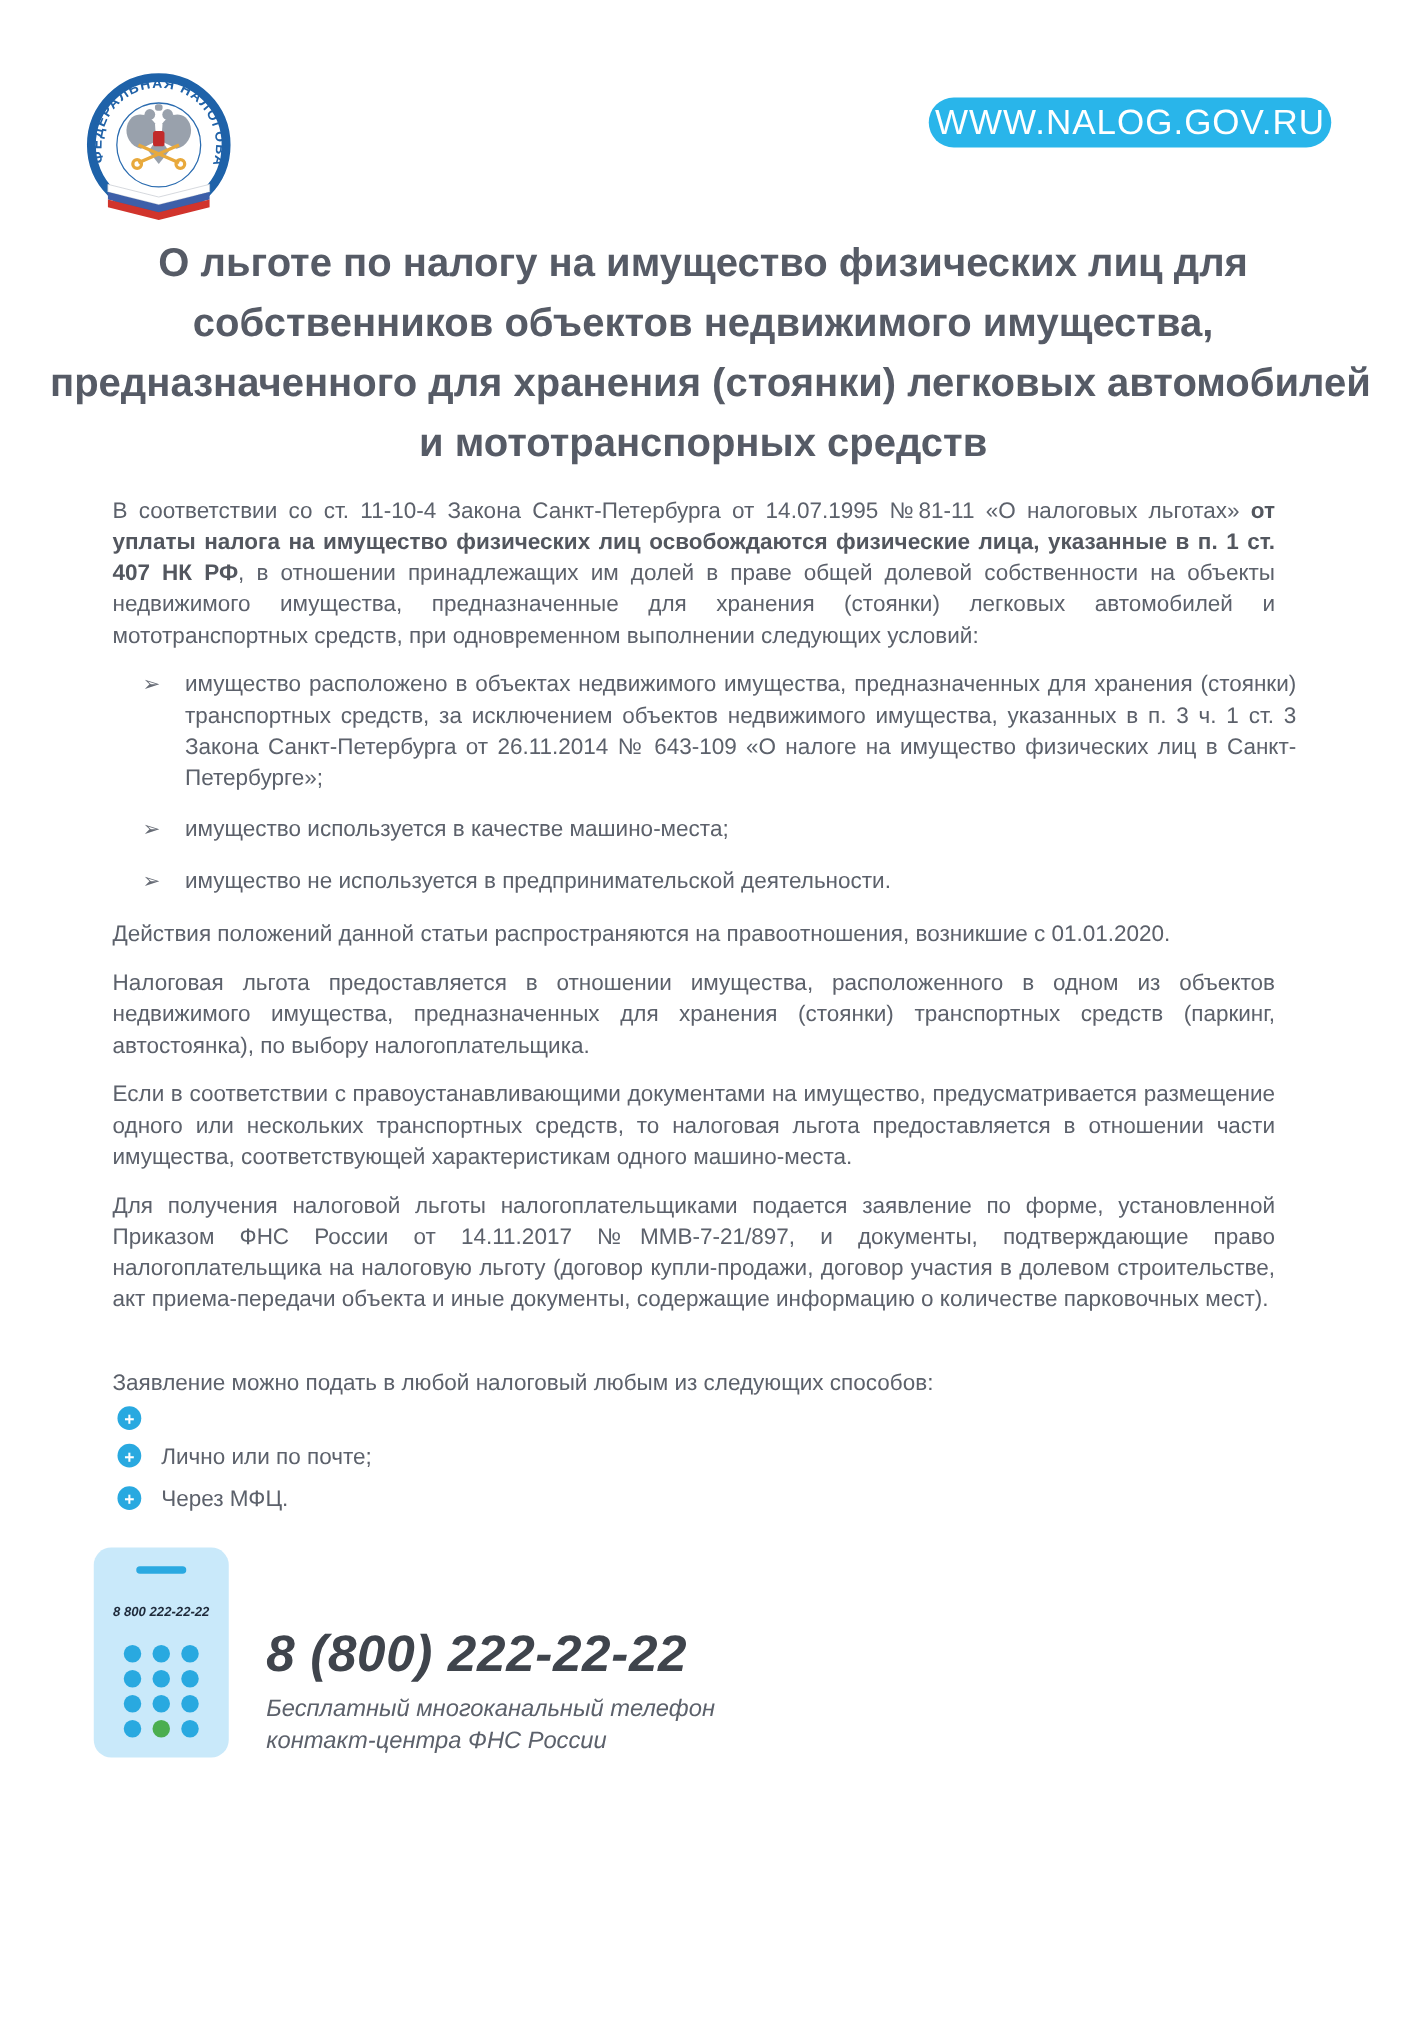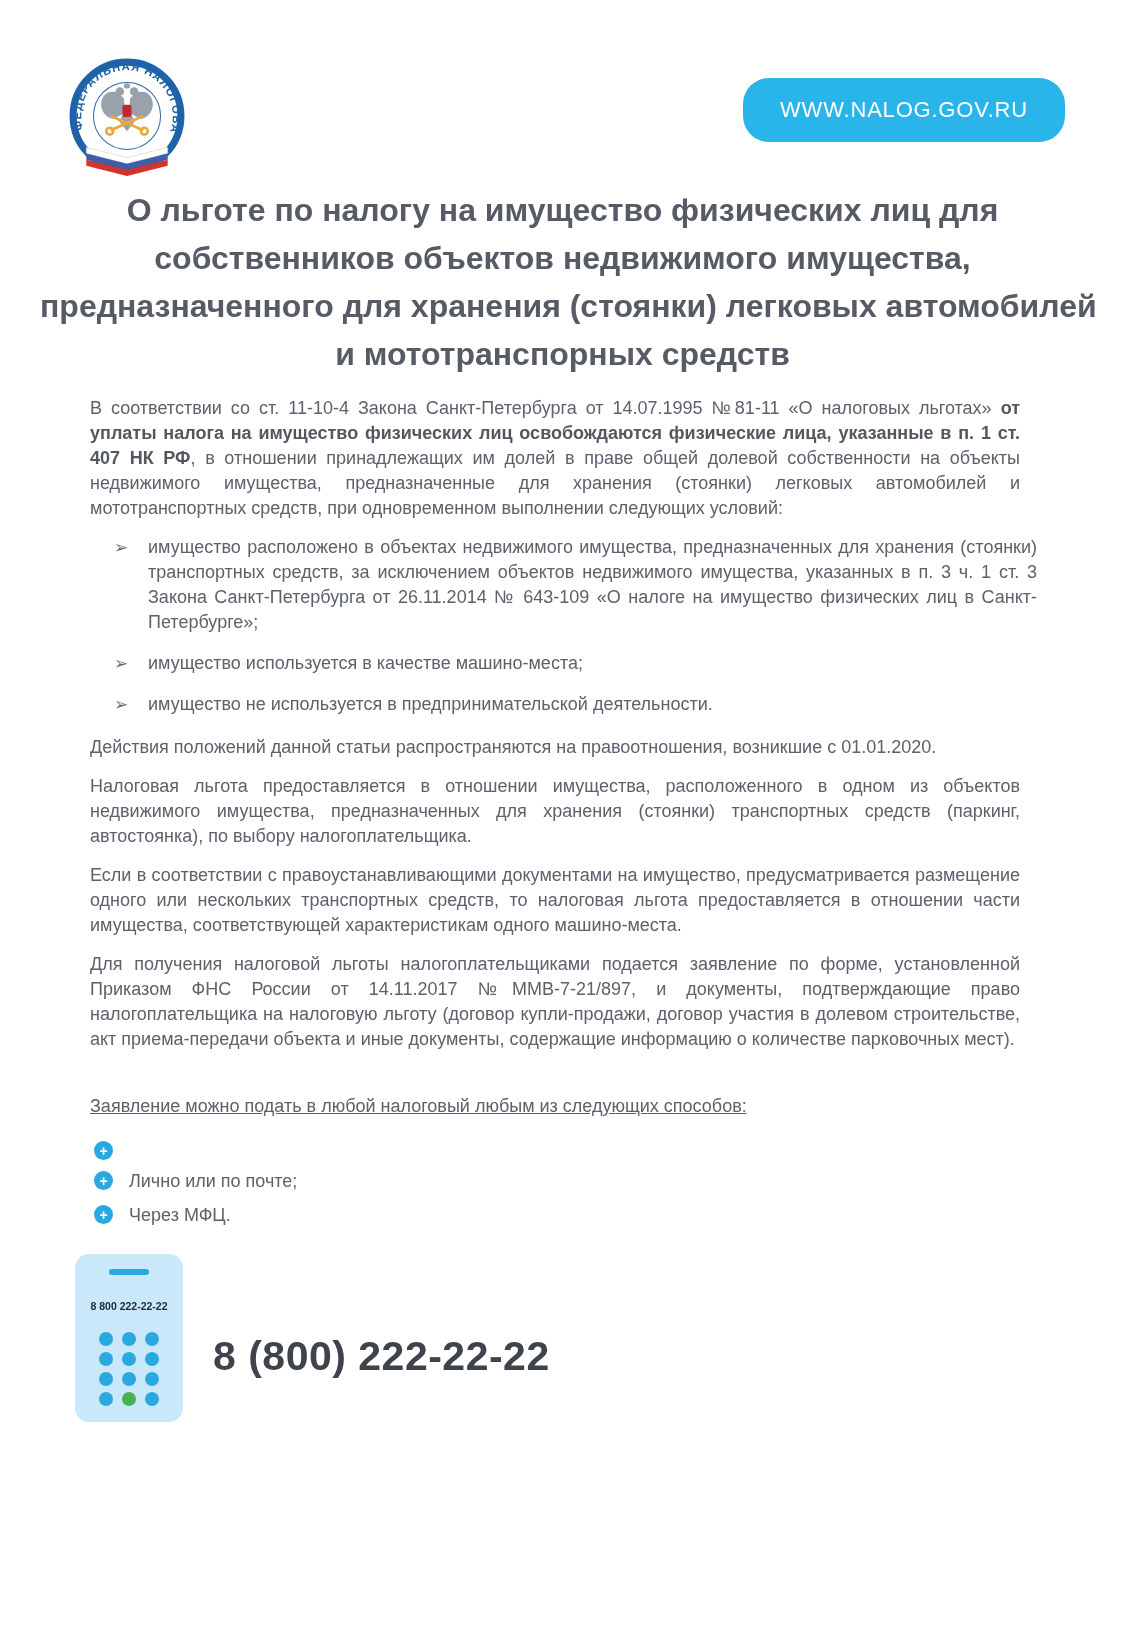--- a/index.html
+++ b/index.html
@@ -16,24 +16,24 @@
   
   .header{position:relative;height:130px;}
   .logo{position:absolute;left:66px;top:58px;width:122px;height:122px;}
   .org-name{
     position:absolute;left:186px;top:92px;
     font-weight:bold;font-size:22px;line-height:1.22;
     color:#3D424B;letter-spacing:0.2px;
   }
   .site-pill{
     position:absolute;right:60px;top:78px;
-    width:322px;height:64px;border-radius:26px;
+    width:322px;height:40px;border-radius:26px;
     background:#29B5EA;color:#ffffff;
     display:flex;align-items:center;justify-content:center;
-    font-size:22px;letter-spacing:0.8px;font-weight:400;
+    font-size:28px;letter-spacing:0.8px;font-weight:400;
   }
   
   .title{
     margin:56px 40px 18px 40px;
     text-align:center;font-weight:bold;
     font-size:32px;line-height:1.5;color:#565B66;
   }
   .title div{white-space:nowrap;}
   
   .content{padding:0 88px 0 90px;font-size:18px;line-height:25px;}
@@ -43,30 +43,30 @@
   .cond-item{display:flex;margin:0 0 16px 0;}
   .cond-marker{
     flex:0 0 34px;padding-left:24px;color:#666B75;
     font-size:17px;line-height:25px;
   }
   .cond-text{flex:1;text-align:justify;}
   .deadline{
     margin:30px 0 0 6px;text-align:justify;
   }
   .ways{margin-top:42px;}
-  .ways-intro{margin:0 0 20px 0;text-decoration:underline;}
+  .ways-intro{margin:0 0 4px 0;}
   .way-item{display:flex;align-items:flex-start;margin:0 0 9px 0;}
   .plus-icon{
     flex:0 0 19px;height:19px;margin:2px 16px 0 4px;
     background:#29A9E0;border-radius:50%;
     color:#ffffff;font-size:14px;font-weight:bold;
     display:flex;align-items:center;justify-content:center;line-height:1;
   }
   
-  .footer{display:flex;align-items:center;margin:26px 0 0 75px;padding-bottom:30px;}
+  .footer{display:flex;align-items:flex-end;margin:26px 0 0 75px;padding-bottom:30px;font-style:italic;}
   .phone-card{
     position:relative;width:108px;height:168px;border-radius:14px;
     background:#C9E9FA;flex:0 0 auto;
   }
   .phone-topbar{
     position:absolute;left:34px;top:15px;width:40px;height:6px;border-radius:3px;
     background:#2AA9E1;
   }
   .phone-mini{
     position:absolute;left:0;top:46px;width:100%;
@@ -194,16 +194,20 @@
         <span class="dot"></span>
           <span class="dot"></span>
           <span class="dot"></span>
         <span class="dot"></span>
           <span class="dot green"></span>
           <span class="dot"></span>
       </div>
     </div>
     <div class="footer-text">
       <div class="phone-number">8 (800) 222-22-22</div>
+      <div class="phone-caption">
+        <div>Бесплатный многоканальный телефон</div>
+        <div>контакт-центра ФНС России</div>
+      </div>
     </div>
   </div>
 
 </div>
 
 </body></html>

